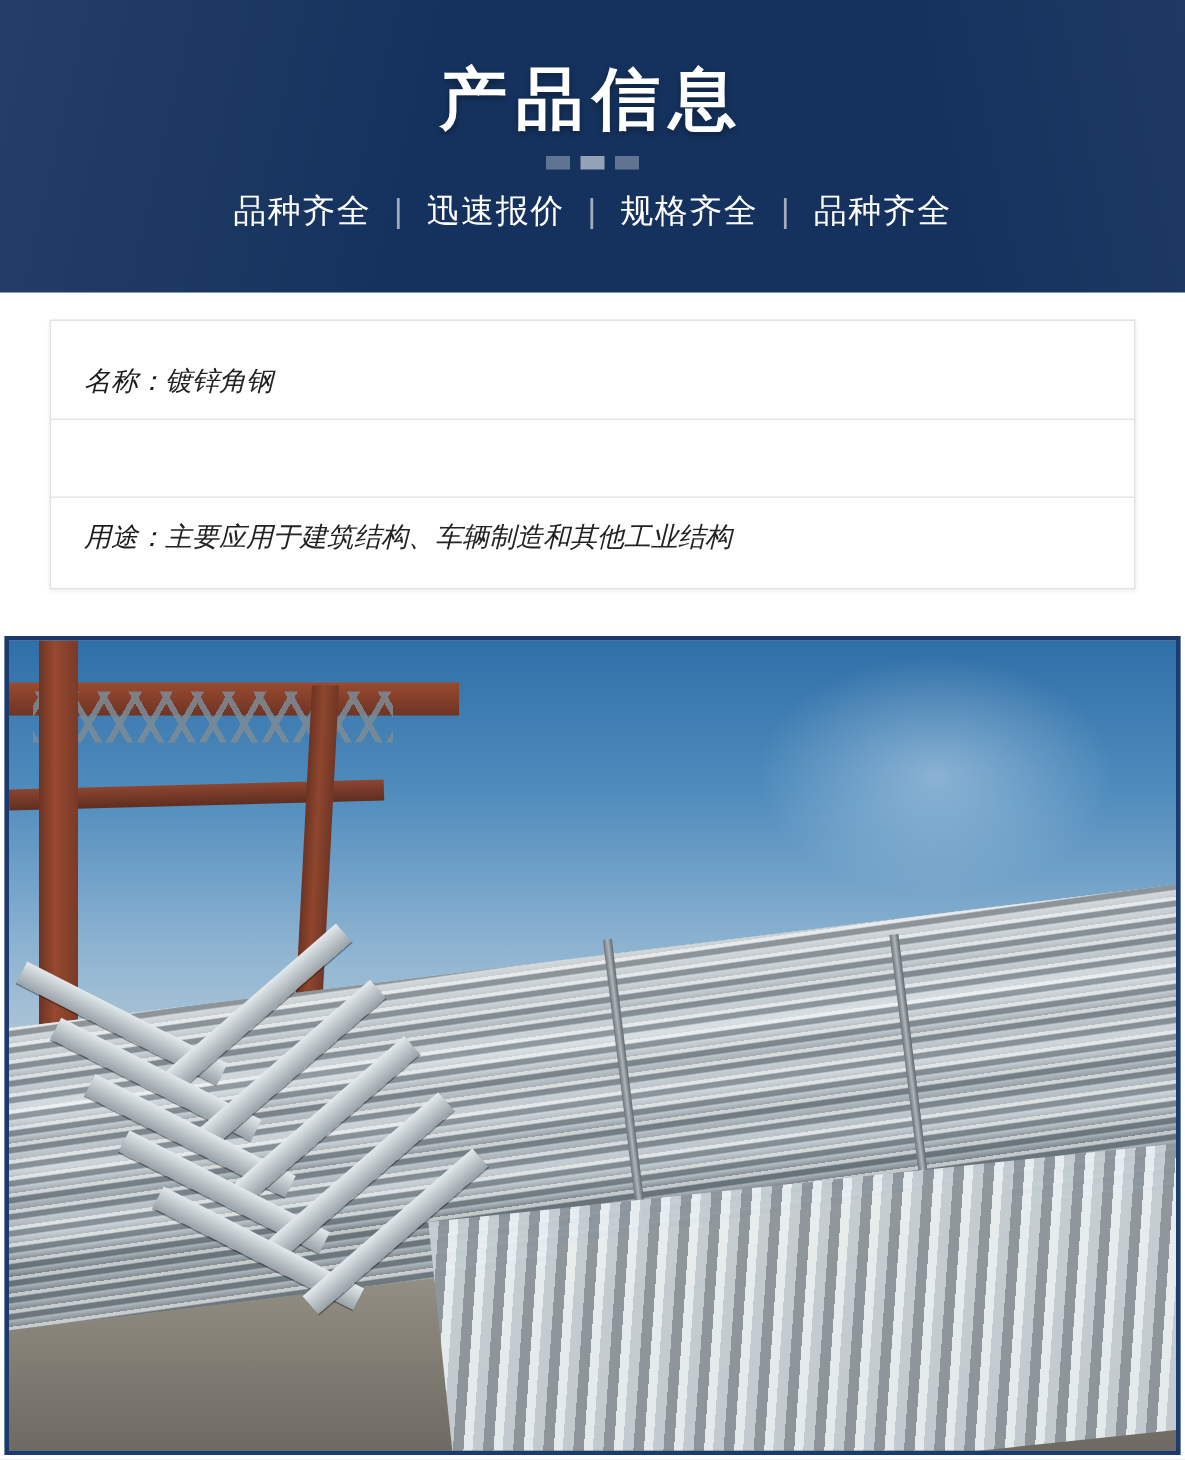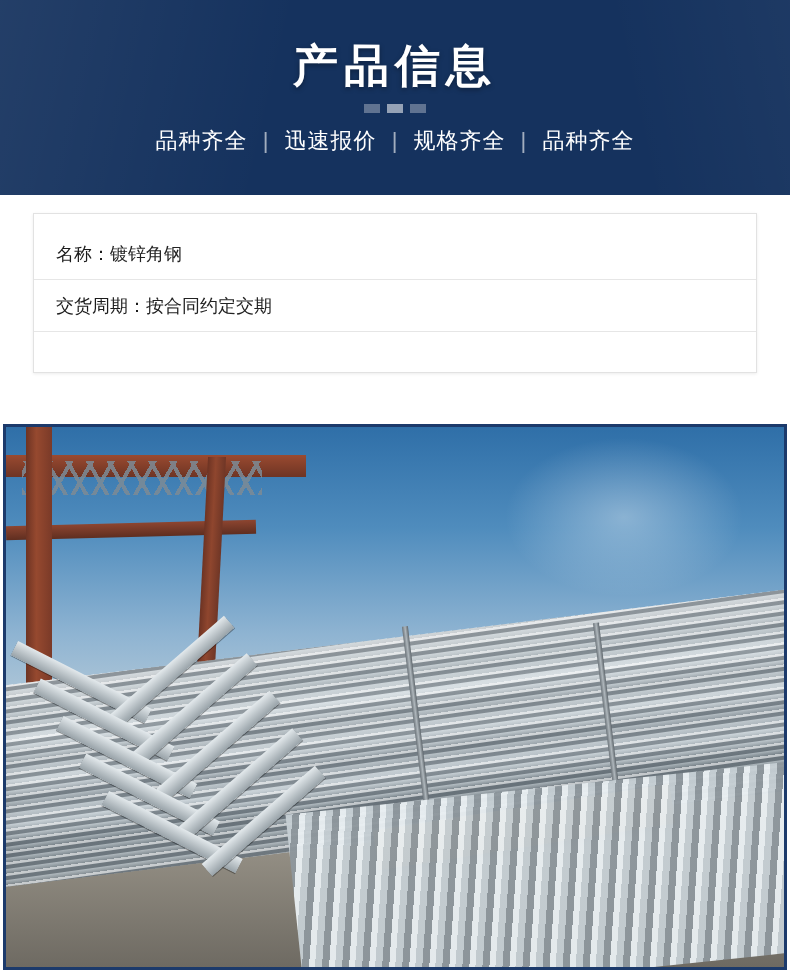--- a/index.html
+++ b/index.html
@@ -86,24 +86,25 @@
     color: rgba(255,255,255,0.6);
     padding: 0 8px;
   }
 
   
   .spec-card {
     position: absolute;
     top: 213px;
     left: 33px;
     width: 724px;
-    height: 160px;
+    height: 180px;
     background: #ffffff;
     border: 1px solid #e2e2e2;
     box-shadow: 0 1px 3px rgba(0,0,0,0.08);
+    font-style: italic;
   }
   .spec-row {
     display: flex;
     height: 52px;
     align-items: center;
     border-bottom: 1px solid #e6e6e6;
     padding: 0 22px;
   }
   .spec-row.r1 { margin-top: 14px; }
   .spec-row.last { border-bottom: none; }
@@ -272,25 +273,27 @@
 
   <div class="spec-card">
 
     <div class="spec-row r1">
       <div class="spec-cell left">
         <span class="spec-label">名称：</span><span>镀锌角钢</span>
       </div>
     </div>
 
     <div class="spec-row">
-      <div class="spec-cell left">
-        <span class="spec-label">交货周期：</span><span>按合同约定交期</span>
+    </div>
+
+    <div class="spec-row last">
+      <div class="spec-cell full">
+        <span class="spec-label">用途：</span><span>主要应用于建筑结构、车辆制造和其他工业结构</span>
       </div>
     </div>
-
 
   </div>
 
   <div class="photo">
     <div class="sky"></div>
     <div class="sun-haze"></div>
     <div class="ground"></div>
 
     <div class="gantry-h"></div>
     <div class="zig"></div>

